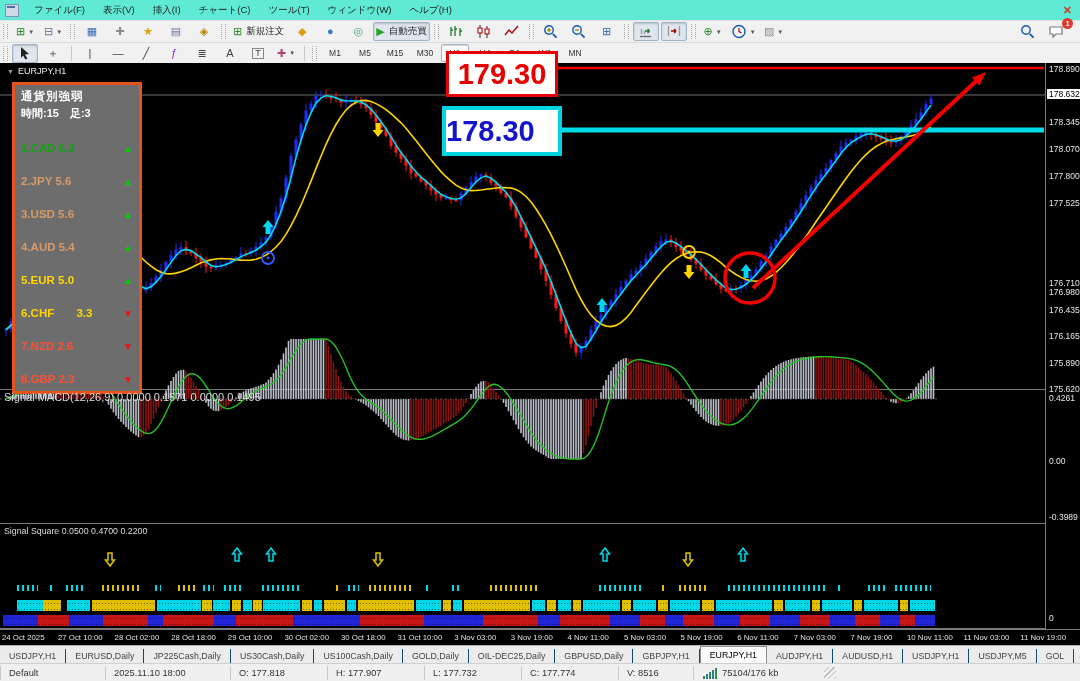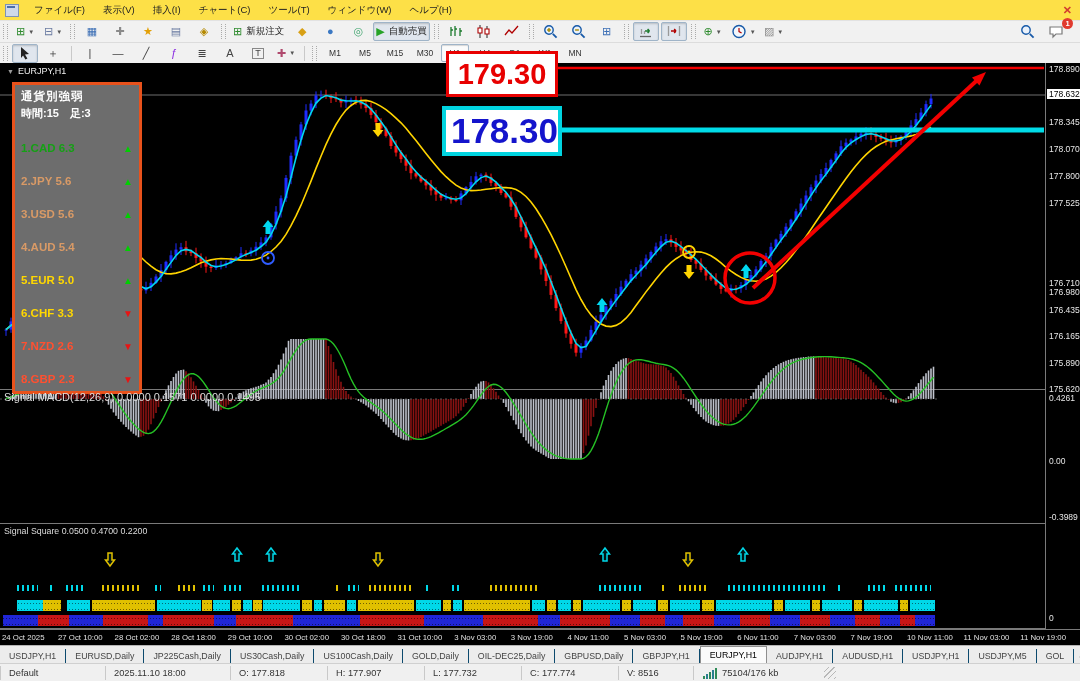--- a/index.html
+++ b/index.html
@@ -1,19 +1,19 @@
 <!DOCTYPE html>
 <html><head>
 <meta charset="utf-8">
 <style>
   html,body{margin:0;padding:0;}
   body{width:1080px;height:681px;overflow:hidden;position:relative;background:#f0f0f0;
        font-family:"Liberation Sans",sans-serif;-webkit-font-smoothing:antialiased;}
   
-  #menu-bar{position:absolute;left:0;top:0;width:1080px;height:20px;background:#fde047;
+  #menu-bar{position:absolute;left:0;top:0;width:1080px;height:20px;background:#5eead4;
             border-bottom:1px solid #e2e2e2;display:flex;align-items:center;font-size:9.5px;color:#222;}
   #app-logo{width:12px;height:11px;margin:0 6px 0 5px;background:#cfd9ea;border:1px solid #7d93b6;position:relative;}
   #app-logo:after{content:"";position:absolute;left:1px;top:1px;width:8px;height:2px;background:#4a6ea9;}
   .menu-item{padding:0 9px;height:20px;line-height:20px;cursor:default;}
   #win-close{margin-left:auto;margin-right:8px;color:#d23b2e;font-weight:bold;font-size:11px;line-height:18px;}
   #toolbar{position:absolute;left:0;top:21px;width:1080px;height:21px;background:#f1f1f1;
            border-bottom:1px solid #dcdcdc;display:flex;align-items:center;font-size:9.5px;color:#222;}
   #drawbar{position:absolute;left:0;top:43px;width:1080px;height:20px;background:#f1f1f1;
            border-bottom:1px solid #c8c8c8;display:flex;align-items:center;font-size:9.5px;color:#222;}
   .tbtn{min-width:20px;height:17px;display:flex;align-items:center;justify-content:center;margin:0 1px;
@@ -47,21 +47,21 @@
   #strength-panel{position:absolute;left:12px;top:19px;width:112px;background:#6d6d6d;
                   border:3px solid #e8521c;padding:4px 6px 6px 6px;}
   #sp-title{color:#fff;font-size:11.5px;font-weight:bold;letter-spacing:1px;}
   #sp-sub{color:#fff;font-size:11px;font-weight:bold;margin-top:2px;}
   .sp-row{display:flex;align-items:center;font-size:11.5px;font-weight:bold;margin-top:21px;white-space:nowrap;}
   .sp-row .tri{margin-left:auto;font-size:10px;}
   
   #res-box{position:absolute;left:446px;top:51px;width:106px;height:40px;background:#fff;border:3px solid #e80000;
            color:#e80000;font-size:29px;font-weight:bold;text-align:center;line-height:40px;}
   #sup-box{position:absolute;left:442px;top:106px;width:112px;height:42px;background:#fff;border:4px solid #00d4e0;
-           color:#1414cc;font-size:35px;font-weight:bold;text-align:right;line-height:42px;}
+           color:#1414cc;font-size:29px;font-weight:bold;text-align:left;line-height:42px;}
   
   #tab-bar{position:absolute;left:0;top:645px;width:1080px;height:18px;background:#ececec;
            border-top:1px solid #b5b5b5;display:flex;align-items:flex-end;font-size:8.8px;color:#444;}
   .tab{height:15px;line-height:15px;padding:0 9px;border-right:1px solid #0c4a6e;white-space:nowrap;}
   .tab.active{background:#fbfbfb;border:1px solid #8f8f8f;border-bottom:none;height:17px;line-height:17px;color:#000;}
   .tab-scroll{margin-left:auto;display:flex;}
   .tab-scroll span{width:14px;text-align:center;font-size:8px;color:#333;line-height:15px;}
   #status-bar{position:absolute;left:0;top:663px;width:1080px;height:18px;background:#f0f0f0;
               border-top:1px solid #d0d0d0;display:flex;align-items:center;font-size:9.3px;color:#333;}
   .st-seg{border-left:1px solid #c9c9c9;height:14px;line-height:14px;padding:0 8px;white-space:nowrap;display:flex;align-items:center;}
@@ -1191,21 +1191,21 @@
         <div class="sp-row" style="color: rgb(217, 154, 102);">
           <span>4.AUD </span>
           <span>&nbsp;5.4</span>
           <span class="tri" style="color: rgb(0, 208, 0);">▲</span>
         </div>
         <div class="sp-row" style="color: rgb(255, 215, 0);">
           <span>5.EUR </span>
           <span>&nbsp;5.0</span>
           <span class="tri" style="color: rgb(0, 208, 0);">▲</span>
         </div>
-        <div class="sp-row" style="color: rgb(255, 215, 0);">
+        <div class="sp-row" style="color: rgb(255, 215, 0); gap: 19px;">
           <span>6.CHF </span>
           <span>&nbsp;3.3</span>
           <span class="tri" style="color: rgb(232, 20, 20);">▼</span>
         </div>
         <div class="sp-row" style="color: rgb(255, 80, 48);">
           <span>7.NZD </span>
           <span>&nbsp;2.6</span>
           <span class="tri" style="color: rgb(232, 20, 20);">▼</span>
         </div>
         <div class="sp-row" style="color: rgb(255, 80, 48);">

